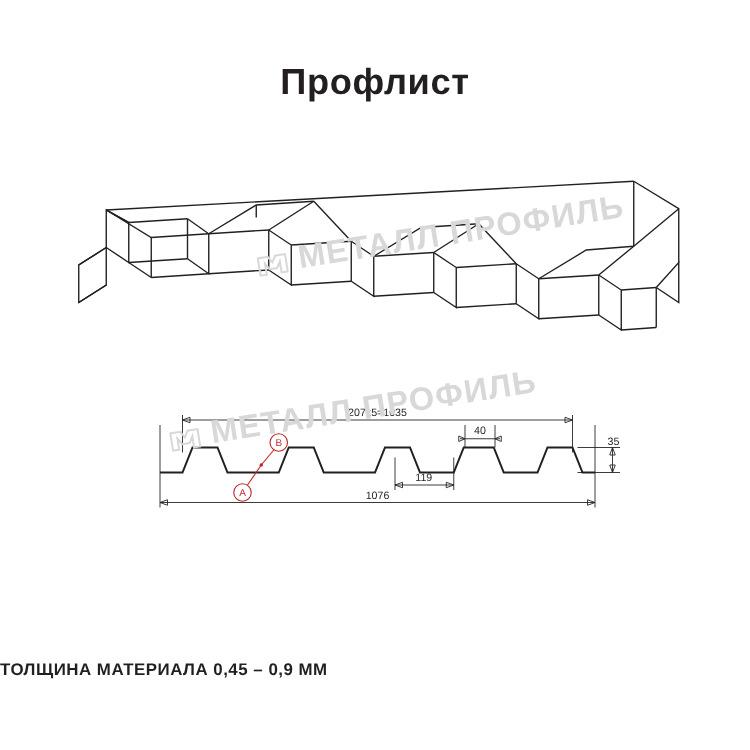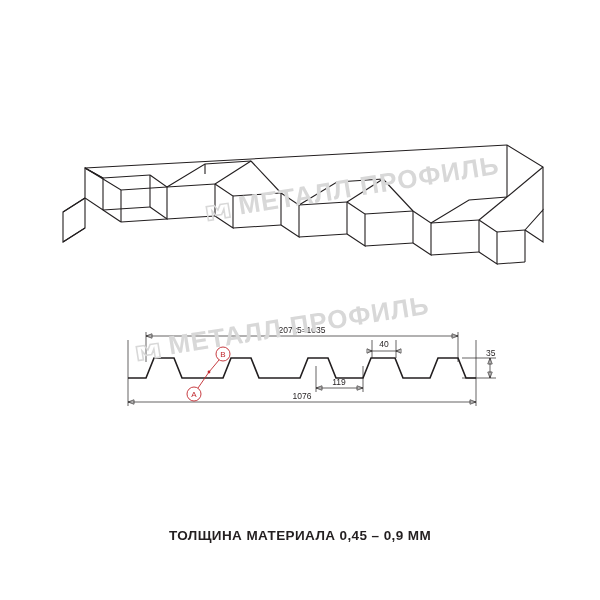--- a/index.html
+++ b/index.html
@@ -54,21 +54,21 @@
     top: 310px;
     left: 110px;
     width: 390px;
     height: 120px;
   }
   .footer {
     position: absolute;
     top: 528px;
     left: 0;
     width: 600px;
-    text-align: center;
+    text-align: left;
     font-size: 13.5px;
     font-weight: bold;
     letter-spacing: 0.4px;
     color: #231f20;
   }
   .wm {
     position: absolute;
     pointer-events: none;
     color: #d8d8d8;
     font-weight: bold;
@@ -102,20 +102,21 @@
   .dim { fill: none; stroke: #231f20; stroke-width: 0.7; }
   .dimtxt { font-family: "Liberation Sans", sans-serif; font-size: 8.5px; fill: #231f20; }
   .callout { fill: none; stroke: #c1272d; stroke-width: 0.9; }
   .callouttxt { font-family: "Liberation Sans", sans-serif; font-size: 8px; fill: #c1272d; }
 </style>
 </head>
 <body>
 
 <div class="page">
 
+  <div class="title">Профлист</div>
 
   <div class="iso-wrap">
     <svg width="490" height="140" viewBox="0 0 490 140">
       <g>
 
         <path class="ln" d="M30,38 L452,15"></path>
 
         <path class="ln" d="M30,38 L30,68 L48,80 L48,48 Z"></path>
         <path class="ln" d="M30,68 L8,82 L8,112 L30,98"></path>
         <path class="ln" d="M8,82 L30,68"></path>

